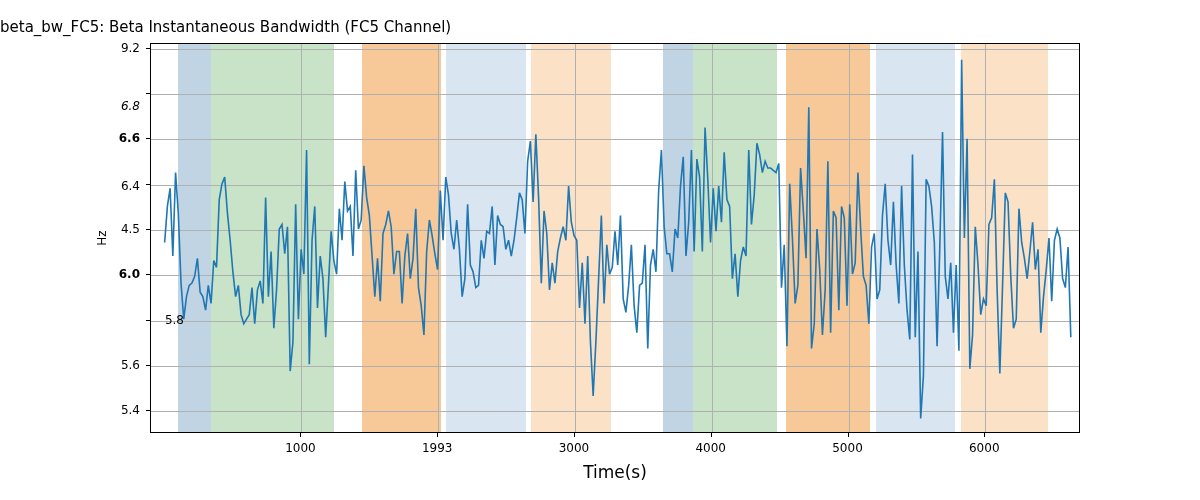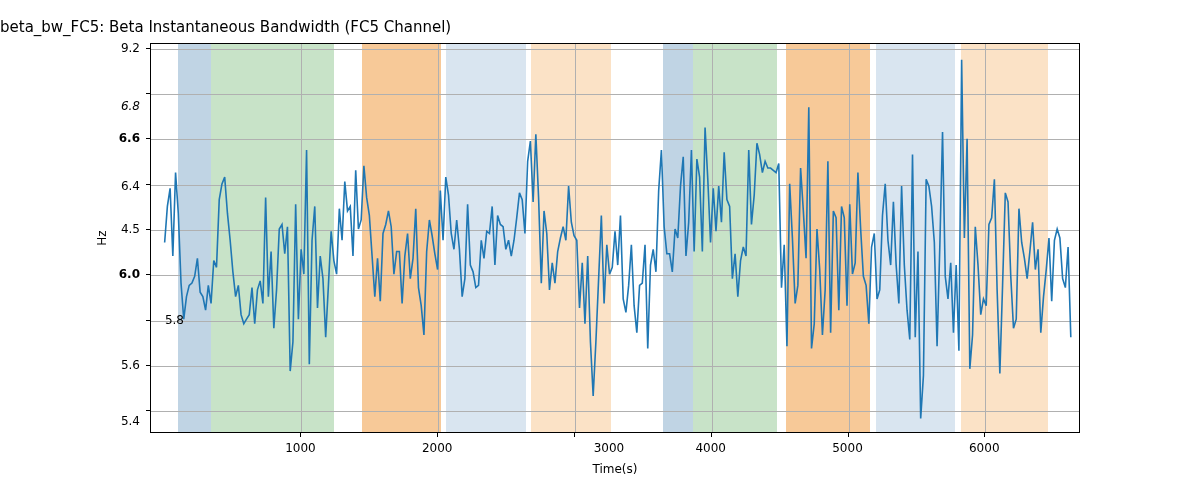--- a/index.html
+++ b/index.html
@@ -64,21 +64,21 @@
     left: 140px;
     font-size: 12px;
     transform: translate(-100%, -50%);
   }
   .xlabel {
     position: absolute;
     top: 462px;
     left: 150px;
     width: 930px;
     text-align: center;
-    font-size: 12px;
+    font-size: 17px;
   }
   .ylabel {
     position: absolute;
     left: 102px;
     top: 238px;
     font-size: 12px;
     transform: translate(-50%, -50%) rotate(-90deg);
     transform-origin: center;
   }
   svg.plot {
@@ -147,28 +147,28 @@
         <div class="gridline-h" style="top: 49.8837px;"></div>
         <div class="gridline-h" style="top: 4.53488px;"></div>
       </div>
     <svg class="plot" viewBox="0 0 930 390" preserveAspectRatio="none">
       <path id="series0" class="series" d="M13.68 199.53 L16.41 163.26 L19.15 145.12 L21.88 213.14 L24.62 129.24 L27.35 170.06 L30.09 240.35 L32.82 276.63 L35.56 253.95 L38.29 242.62 L41.03 240.35 L43.76 233.55 L46.50 215.41 L49.24 249.42 L51.97 253.95 L54.71 267.56 L57.44 242.62 L60.18 260.76 L62.91 217.67 L65.65 224.48 L68.38 156.45 L71.12 140.58 L73.85 133.78 L76.59 170.06 L79.32 197.27 L82.06 229.01 L84.79 253.95 L87.53 242.62 L90.26 272.09 L93.00 281.16 L95.74 276.63 L98.47 272.09 L101.21 244.88 L103.94 281.16 L106.68 247.15 L109.41 238.08 L112.15 260.76 L114.88 154.19 L117.62 253.95 L120.35 208.60 L123.09 285.70 L125.82 247.15 L128.56 185.93 L131.29 181.40 L134.03 210.87 L136.76 183.66 L139.50 328.78 L142.24 299.30 L144.97 160.99 L147.71 276.63 L150.44 206.34 L153.18 231.28 L155.91 106.57 L158.65 321.98 L161.38 197.27 L164.12 163.26 L166.85 265.29 L169.59 213.14 L172.32 235.81 L175.06 294.77 L177.79 242.62 L180.53 188.20 L183.26 217.67 L186.00 231.28 L188.74 165.52 L191.47 197.27 L194.21 138.31 L196.94 167.79 L199.68 163.26 L202.41 213.14 L205.15 126.98 L207.88 185.93 L210.62 176.86 L213.35 122.44 L216.09 154.19 L218.82 172.33 L221.56 213.14 L224.29 253.95 L227.03 215.41 L229.76 258.49 L232.50 190.47 L235.24 181.40 L237.97 167.79 L240.71 183.66 L243.44 231.28 L246.18 208.60 L248.91 208.60 L251.65 260.76 L254.38 213.14 L257.12 190.47 L259.85 235.81 L262.59 215.41 L265.32 165.52 L268.06 244.88 L270.79 263.02 L273.53 292.50 L276.26 208.60 L279.00 176.86 L281.74 192.73 L284.47 210.87 L287.21 226.74 L289.94 147.38 L292.68 197.27 L295.41 133.78 L298.15 151.92 L300.88 190.47 L303.62 206.34 L306.35 176.86 L309.09 206.34 L311.82 253.95 L314.56 235.81 L317.29 160.99 L320.03 222.21 L322.76 229.01 L325.50 244.88 L328.24 242.62 L330.97 197.27 L333.71 215.41 L336.44 188.20 L339.18 190.47 L341.91 163.26 L344.65 222.21 L347.38 172.33 L350.12 181.40 L352.85 183.66 L355.59 206.34 L358.32 197.27 L361.06 213.14 L363.79 197.27 L366.53 174.59 L369.26 149.65 L372.00 156.45 L374.74 190.47 L377.47 117.91 L380.21 97.50 L382.94 158.72 L385.68 90.70 L388.41 154.19 L391.15 240.35 L393.88 167.79 L396.62 190.47 L399.35 247.15 L402.09 219.94 L404.82 240.35 L407.56 208.60 L410.29 195.00 L413.03 183.66 L415.76 197.27 L418.50 142.85 L421.24 179.13 L423.97 192.73 L426.71 197.27 L429.44 265.29 L432.18 219.94 L434.91 281.16 L437.65 213.14 L440.38 299.30 L443.12 353.72 L445.85 299.30 L448.59 235.81 L451.32 172.33 L454.06 260.76 L456.79 201.80 L459.53 231.28 L462.26 224.48 L465.00 188.20 L467.74 222.21 L470.47 172.33 L473.21 256.22 L475.94 269.83 L478.68 242.62 L481.41 201.80 L484.15 263.02 L486.88 290.23 L489.62 242.62 L492.35 240.35 L495.09 201.80 L497.82 306.10 L500.56 222.21 L503.29 206.34 L506.03 229.01 L508.76 147.38 L511.50 106.57 L514.24 183.66 L516.97 210.87 L519.71 210.87 L522.44 229.01 L525.18 185.93 L527.91 195.00 L530.65 142.85 L533.38 113.37 L536.12 213.14 L538.85 179.13 L541.59 106.57 L544.32 208.60 L547.06 115.64 L549.79 133.78 L552.53 208.60 L555.26 83.90 L558.00 136.05 L560.74 199.53 L563.47 145.12 L566.21 188.20 L568.94 142.85 L571.68 179.13 L574.41 108.84 L577.15 156.45 L579.88 163.26 L582.62 235.81 L585.35 210.87 L588.09 253.95 L590.82 217.67 L593.56 204.07 L596.29 213.14 L599.03 106.57 L601.76 181.40 L604.50 151.92 L607.24 99.77 L609.97 111.10 L612.71 129.24 L615.44 117.91 L618.18 124.71 L620.91 124.71 L623.65 126.98 L626.38 129.24 L629.12 120.17 L631.85 244.88 L634.59 201.80 L637.32 303.84 L640.06 140.58 L642.79 195.00 L645.53 260.76 L648.26 242.62 L651.00 124.71 L653.74 167.79 L656.47 215.41 L659.21 63.49 L661.94 306.10 L664.68 281.16 L667.41 185.93 L670.15 226.74 L672.88 292.50 L675.62 247.15 L678.35 117.91 L681.09 290.23 L683.82 167.79 L686.56 174.59 L689.29 267.56 L692.03 163.26 L694.76 174.59 L697.50 263.02 L700.24 160.99 L702.97 231.28 L705.71 219.94 L708.44 129.24 L711.18 185.93 L713.91 233.55 L716.65 242.62 L719.38 281.16 L722.12 204.07 L724.85 190.47 L727.59 256.22 L730.32 247.15 L733.06 172.33 L735.79 140.58 L738.53 197.27 L741.26 222.21 L744.00 158.72 L746.74 222.21 L749.47 260.76 L752.21 142.85 L754.94 222.21 L757.68 267.56 L760.41 297.03 L763.15 111.10 L765.88 294.77 L768.62 208.60 L771.35 376.40 L774.09 333.31 L776.82 136.05 L779.56 142.85 L782.29 163.26 L785.03 199.53 L787.76 303.84 L790.50 204.07 L793.24 88.43 L795.97 233.55 L798.71 256.22 L801.44 219.94 L804.18 290.23 L806.91 222.21 L809.65 308.37 L812.38 15.87 L815.12 195.00 L817.85 95.23 L820.59 326.51 L823.32 292.50 L826.06 183.66 L828.79 222.21 L831.53 272.09 L834.26 256.22 L837.00 263.02 L839.74 181.40 L842.47 174.59 L845.21 136.05 L847.94 247.15 L850.68 331.05 L853.41 242.62 L856.15 149.65 L858.88 158.72 L861.62 233.55 L864.35 285.70 L867.09 276.63 L869.82 165.52 L872.56 199.53 L875.29 215.41 L878.03 235.81 L880.76 208.60 L883.50 179.13 L886.24 226.74 L888.97 206.34 L891.71 290.23 L894.44 253.95 L897.18 226.74 L899.91 195.00 L902.65 258.49 L905.38 197.27 L908.12 185.93 L910.85 195.00 L913.59 235.81 L916.32 244.88 L919.06 204.07 L921.79 294.77 " stroke="#1f77b4"></path>
     </svg>
   </div>
 
   <div id="xticks">
       <div class="xtick" style="left: 300.441px;">1000</div>
-      <div class="xtick" style="left: 437.206px;">2000</div>
-      <div class="xtick" style="left: 573.971px; margin-left: 35px;">3000</div>
+      <div class="xtick" style="left: 437.206px;">1993</div>
+      <div class="xtick" style="left: 573.971px;">3000</div>
       <div class="xtick" style="left: 710.735px;">4000</div>
       <div class="xtick" style="left: 847.5px;">5000</div>
       <div class="xtick" style="left: 984.265px;">6000</div>
     </div>
   <div id="yticks">
-      <div class="ytick" style="top: 421px;">5.4</div>
+      <div class="ytick" style="top: 410px;">5.4</div>
       <div class="ytick" style="top: 364.977px;">5.6</div>
       <div class="ytick" style="top: 319.628px; margin-left: 44px;">5.8</div>
       <div class="ytick" style="top: 274.279px; font-weight: bold;">6.0</div>
       <div class="ytick" style="top: 228.93px;">4.5</div>
       <div class="ytick" style="top: 186px;">6.4</div>
       <div class="ytick" style="top: 138.233px; font-weight: bold;">6.6</div>
       <div class="ytick" style="top: 106px; font-style: italic;">6.8</div>
       <div class="ytick" style="top: 47.5349px;">9.2</div>
     </div>
   <div id="xtm">

